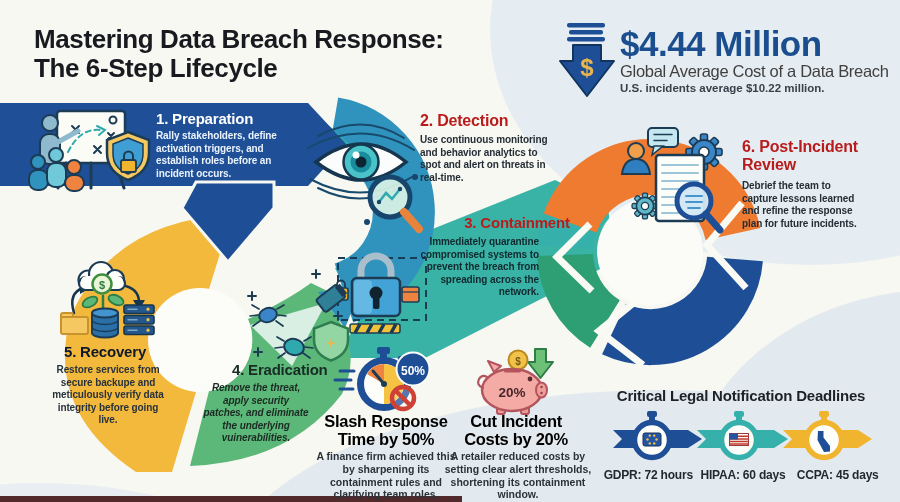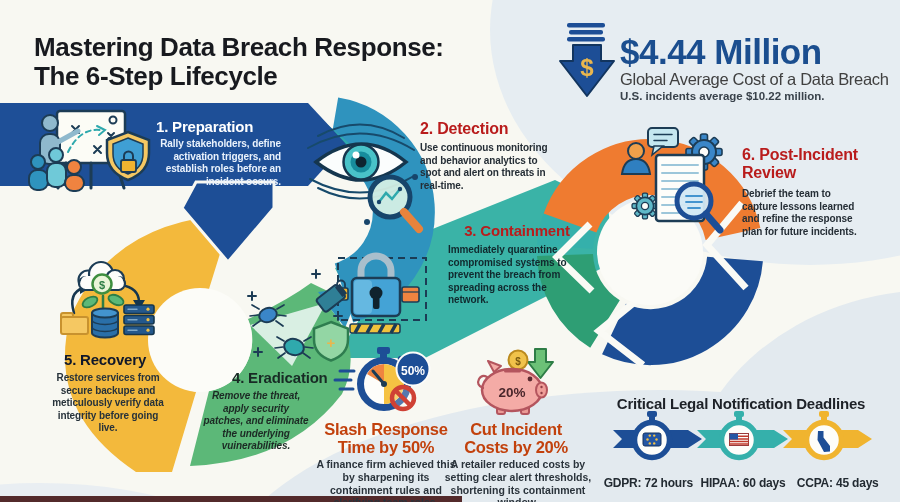--- a/index.html
+++ b/index.html
@@ -1,41 +1,41 @@
 <!DOCTYPE html>
 <html><head>
 <meta charset="utf-8">
 <style>
   html,body{margin:0;padding:0;}
   #stage{position:relative;width:900px;height:502px;overflow:hidden;background:#f8f8f2;
          font-family:"Liberation Sans",sans-serif;}
   .abs{position:absolute;}
   .pre{white-space:pre-line;}
   #art{position:absolute;left:0;top:0;z-index:1;}
-  .txt{z-index:2;margin-top:8px;}
+  .txt{z-index:2;}
   .t-title{left:34px;top:25px;width:470px;font-size:26px;line-height:1.1;font-weight:800;
            color:#181a1f;letter-spacing:-0.4px;}
   .cost-amount{left:620px;top:24px;width:270px;font-size:35px;font-weight:800;color:#1b4e8f;letter-spacing:-0.5px;}
   .cost-label{left:620px;top:62px;width:270px;font-size:16.5px;font-weight:400;color:#404040;letter-spacing:-0.3px;}
   .cost-sub{left:620px;top:82px;width:270px;font-size:11.5px;font-weight:700;color:#39424b;}
   .step-h{font-size:15px;font-weight:800;color:#b91c1c;letter-spacing:-0.2px;}
   .step-d{font-size:10px;font-weight:700;color:#252e36;line-height:1.25;letter-spacing:-0.1px;}
   .s1h{left:156px;top:110px;color:#ffffff;}
-  .s1d{left:141px;top:130px;width:140px;color:#eaf2fc;text-align:right;}
+  .s1d{left:156px;top:130px;width:140px;color:#eaf2fc;}
   .s2h{left:420px;top:112px;font-size:16px;}
   .s2d{left:420px;top:134px;width:128px;}
   .s3h{left:452px;top:214px;width:130px;text-align:center;}
-  .s3d{left:448px;top:236px;width:140px;text-align:left;color:#11292e;}
+  .s3d{left:399px;top:236px;width:140px;text-align:right;color:#11292e;}
   .s4h{left:232px;top:361px;color:#182b25;}
   .s4d{left:202px;top:382px;width:108px;text-align:center;color:#1c2a24;font-style:italic;}
   .s5h{left:64px;top:343px;color:#0f172a;}
   .s5d{left:52px;top:364px;width:112px;text-align:center;color:#27323a;}
   .s6h{left:742px;top:138px;width:170px;font-size:16px;line-height:1.1;}
   .s6d{left:742px;top:180px;width:118px;}
-  .stat-h{font-size:16.5px;font-weight:800;color:#c2410c;text-align:center;line-height:1.12;letter-spacing:-0.3px;}
+  .stat-h{font-size:16.5px;font-weight:800;color:#000000;text-align:center;line-height:1.12;letter-spacing:-0.3px;}
   .stat-d{font-size:10.5px;font-weight:700;color:#2a333b;text-align:center;line-height:1.22;}
   .st1h{left:318px;top:412px;width:136px;}
   .st1d{left:312px;top:450px;width:148px;}
   .st2h{left:448px;top:412px;width:136px;}
   .st2d{left:440px;top:450px;width:156px;}
   .dl-title{left:605px;top:387px;width:272px;font-size:15px;font-weight:800;color:#1d2127;
             text-align:center;letter-spacing:-0.2px;}
   .dl-labels{left:601px;top:468px;width:284px;display:grid;grid-template-columns:1fr 1fr 1fr;}
   .dl-labels span{font-size:12px;font-weight:800;color:#222a31;text-align:center;letter-spacing:-0.2px;}
 </style>

